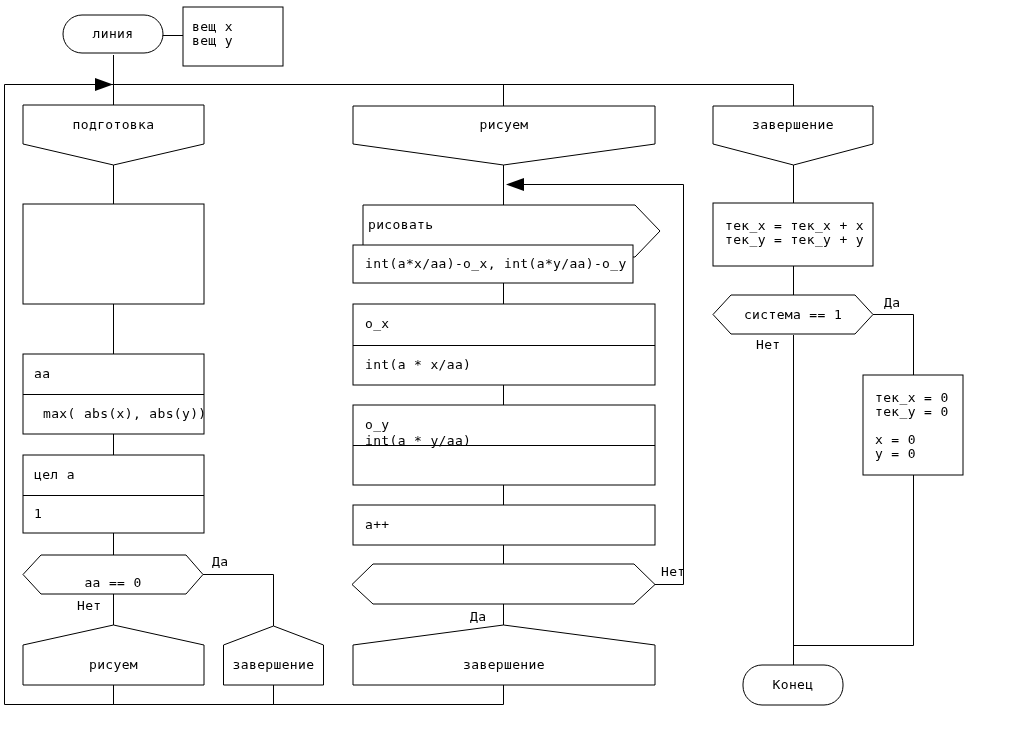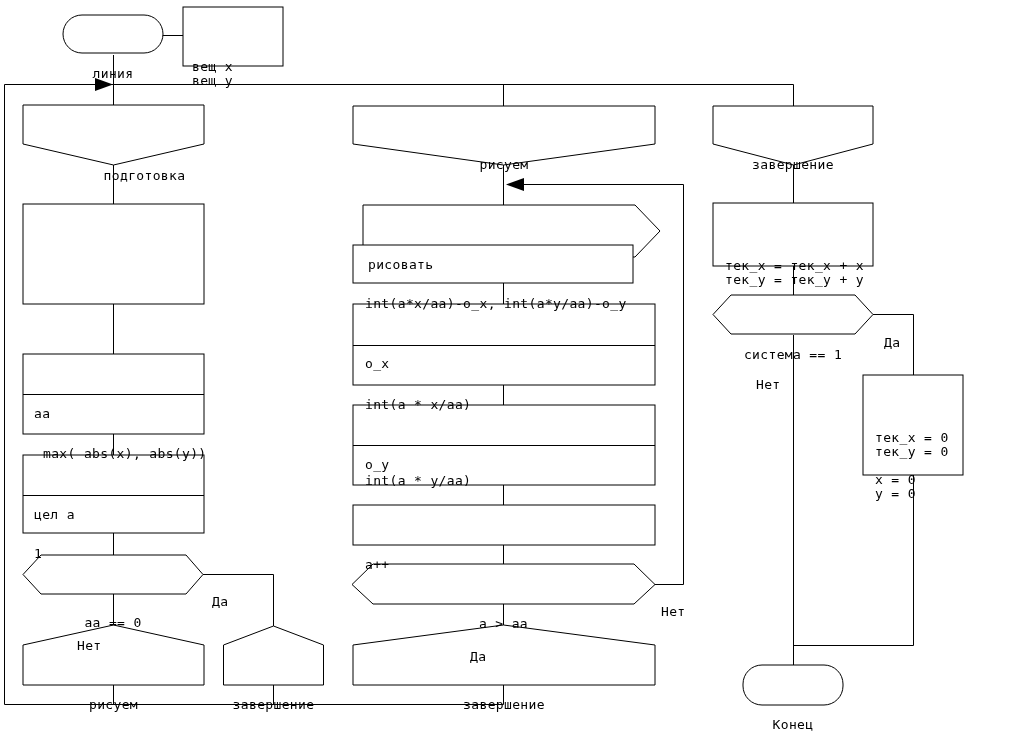--- a/index.html
+++ b/index.html
@@ -6,21 +6,20 @@
   #canvas{position:relative;width:1024px;height:743px;background:#fff;overflow:hidden;}
   #canvas svg{position:absolute;left:0;top:0;}
   .txt{
     position:absolute;
     font-family:"DejaVu Sans Mono","Liberation Mono",monospace;
     font-size:13px;
     line-height:14px;
     letter-spacing:0.35px;
     color:#000;
     white-space:pre;
-    margin-top:40px;
   }
   .ctr{display:flex;align-items:center;justify-content:center;text-align:center;}
 </style>
 </head>
 <body>
 
 <div id="canvas">
 
   <svg width="1024" height="743" viewBox="0 0 1024 743">
 
@@ -68,40 +67,39 @@
     <g fill="#000" stroke="none">
       <polygon points="95,78 95,91 113,84.5"></polygon>
       <polygon points="524,178 524,191 506,184.5"></polygon>
     </g>
   </svg>
 
   <div class="txt ctr" style="left:63px;top:15px;width:100px;height:38px;">линия</div>
   <div class="txt" style="left:192px;top:20px;">вещ x
 вещ y</div>
 
-  <div class="txt ctr" style="left:23px;top:116px;width:181px;height:39px;padding-left:31px;">подготовка</div>
+  <div class="txt ctr" style="left:23px;top:105px;width:181px;height:39px;">подготовка</div>
   <div class="txt" style="left:34px;top:367px;">aa</div>
   <div class="txt" style="left:43px;top:407px;">max( abs(x), abs(y))</div>
   <div class="txt" style="left:34px;top:468px;">цел a</div>
   <div class="txt" style="left:34px;top:507px;">1</div>
   <div class="txt ctr" style="left:23px;top:572px;width:180px;height:21px;">aa == 0</div>
   <div class="txt" style="left:212px;top:555px;">Да</div>
   <div class="txt" style="left:77px;top:599px;">Нет</div>
   <div class="txt ctr" style="left:23px;top:645px;width:181px;height:40px;">рисуем</div>
   <div class="txt ctr" style="left:223px;top:645px;width:101px;height:40px;">завершение</div>
 
   <div class="txt ctr" style="left:353px;top:106px;width:302px;height:38px;">рисуем</div>
   <div class="txt" style="left:368px;top:218px;">рисовать</div>
   <div class="txt" style="left:365px;top:257px;">int(a*x/aa)-o_x, int(a*y/aa)-o_y</div>
   <div class="txt" style="left:365px;top:317px;">o_x</div>
   <div class="txt" style="left:365px;top:358px;">int(a * x/aa)</div>
   <div class="txt" style="left:365px;top:418px;">o_y</div>
   <div class="txt" style="left:365px;top:434px;">int(a * y/aa)</div>
   <div class="txt" style="left:365px;top:518px;">a++</div>
-  <div class="txt ctr" style="left:352px;top:564px;width:303px;height:40px;">a &gt; aa</div>
   <div class="txt" style="left:661px;top:565px;">Нет</div>
   <div class="txt" style="left:470px;top:610px;">Да</div>
   <div class="txt ctr" style="left:353px;top:645px;width:302px;height:40px;">завершение</div>
 
   <div class="txt ctr" style="left:713px;top:106px;width:160px;height:38px;">завершение</div>
   <div class="txt" style="left:725px;top:219px;">тек_x = тек_x + x
 тек_y = тек_y + y</div>
   <div class="txt ctr" style="left:713px;top:295px;width:160px;height:39px;">система == 1</div>
   <div class="txt" style="left:884px;top:296px;">Да</div>
   <div class="txt" style="left:756px;top:338px;">Нет</div>

